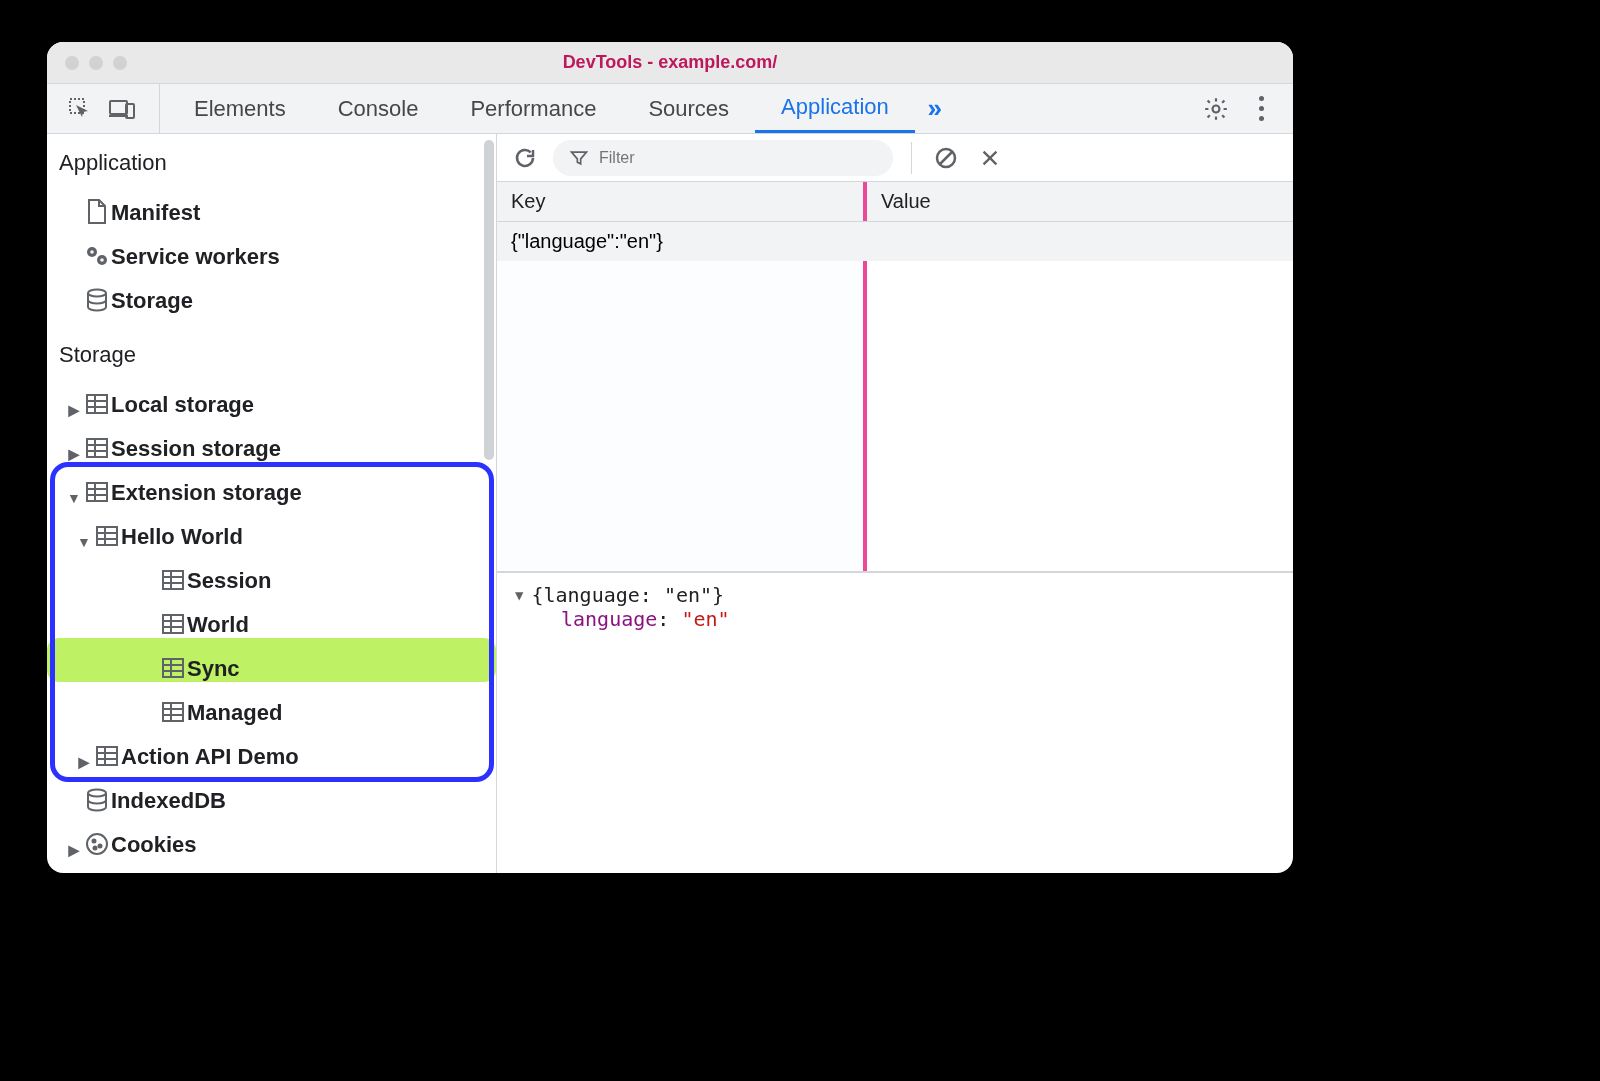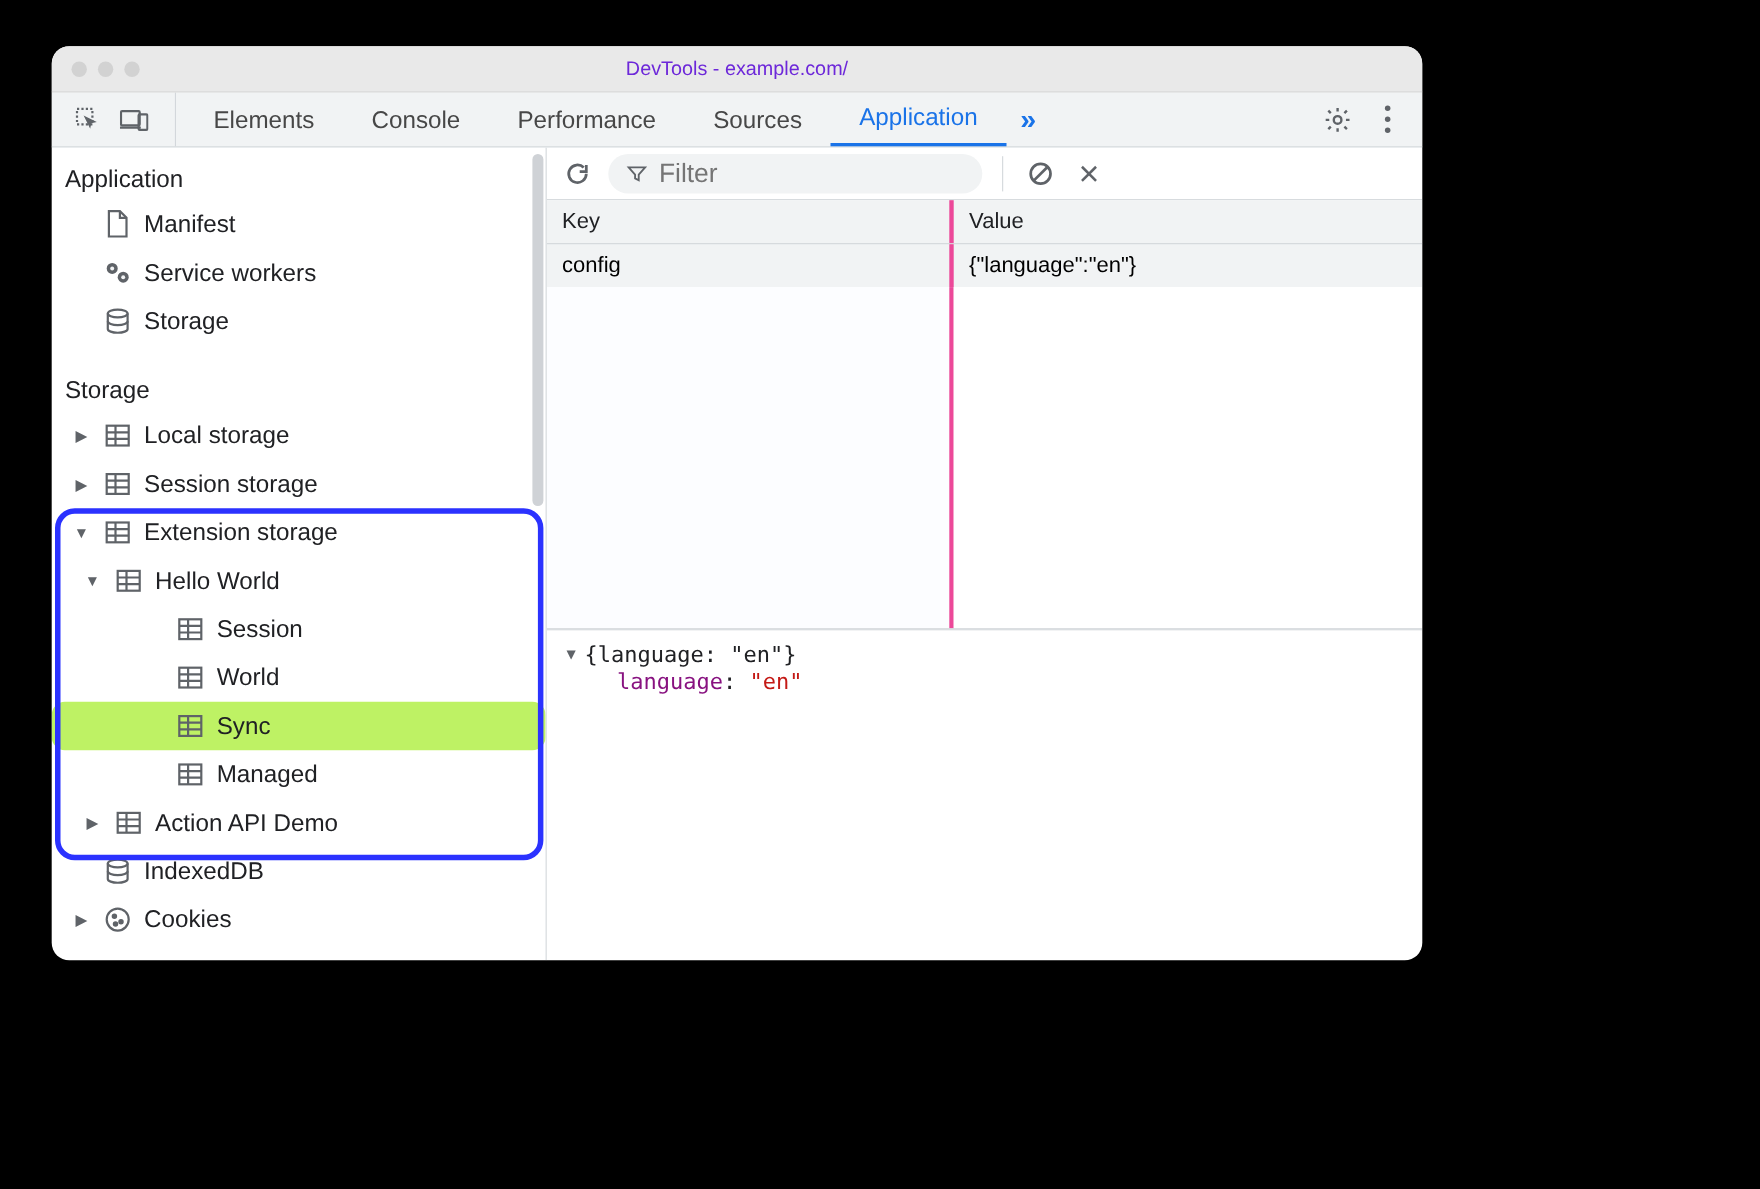--- a/index.html
+++ b/index.html
@@ -29,21 +29,21 @@
     height: 42px;
     background: #e9e9e9;
     display: flex; align-items: center;
     position: relative;
     border-bottom: 1px solid #d8d8d8;
   }
   .traffic { display: flex; gap: 10px; margin-left: 18px; }
   .dot { width: 14px; height: 14px; border-radius: 50%; background: #d2d2d2; }
   .title-text {
     position: absolute; left: 0; right: 0; text-align: center;
-    font-size: 18px; color: #6d28d9; font-weight: 400;
+    font-size: 18px; color: #be185d; font-weight: 700;
     pointer-events: none;
   }
   
   .tabs-bar {
     height: 50px;
     background: #f1f3f4;
     border-bottom: 1px solid #d3d7db;
     display: flex; align-items: stretch;
     padding: 0 4px;
   }
@@ -79,24 +79,25 @@
   .scrollbar-fake {
     position: absolute; right: 2px; top: 6px; width: 10px; height: 320px;
     background: #cfd2d6; border-radius: 5px;
   }
   .side-inner { padding: 8px 0 0 0; }
   .section-header {
     padding: 8px 0 6px 12px;
     font-size: 22px; color: #202124;
   }
   .tree-item {
-    display: flex; align-items: center; gap: 10px;
+    display: flex; align-items: flex-end; 
     height: 44px;
     padding-left: 12px;
     color: #202124;
+    font-weight: bold;
   }
   .tree-item.selected { background: #bef264; border-radius: 12px; }
   .tree-item.lvl0 { padding-left: 18px; }
   .tree-item.lvl1 { padding-left: 28px; }
   .tree-item.lvl3 { padding-left: 112px; }
   .arrow { width: 18px; display: inline-flex; justify-content: center; color: #5f6368; font-size: 14px; }
   .arrow.none { visibility: hidden; }
   .tree-icon { width: 28px; height: 28px; display: flex; align-items: center; justify-content: center; color: #5f6368; }
   .highlight-box {
     position: absolute;
@@ -114,21 +115,21 @@
     width: 32px; height: 32px; display: flex; align-items: center; justify-content: center;
     color: #5f6368;
   }
   .filter {
     display: flex; align-items: center; gap: 10px;
     background: #f1f3f4; border-radius: 20px;
     height: 36px; padding: 0 16px; width: 340px; color: #5f6368;
   }
   .filter input {
     border: none; background: transparent; outline: none;
-    font-size: 24px; color: #5f6368; width: 100%;
+    font-size: 16px; color: #5f6368; width: 100%;
   }
   .tool-sep { width: 1px; height: 32px; background: #d3d7db; margin: 0 6px; }
   .table { border-bottom: 1px solid #d3d7db; }
   .thead, .trow { display: flex; font-size: 20px; }
   .thead { background: #f1f3f4; color: #202124; }
   .cell { padding: 8px 14px; }
   .cell.key { flex: 0 0 370px; border-right: 4px solid #ec4899; }
   .cell.val { flex: 1; }
   .trow { background: #f1f3f4; border-top: 1px solid #d3d7db; }
   .table-body-pad { height: 310px; display: flex; }
@@ -420,21 +421,20 @@
               </svg>
         </div>
       </div>
 
       <div class="table">
         <div class="thead">
           <div class="cell key">Key</div>
           <div class="cell val">Value</div>
         </div>
         <div class="trow">
-          <div class="cell key">config</div>
           <div class="cell val">{"language":"en"}</div>
         </div>
         <div class="table-body-pad">
           <div class="cell key"></div>
               <div class="cell val"></div>
         </div>
       </div>
 
       <div class="preview">
         <div class="line1">

